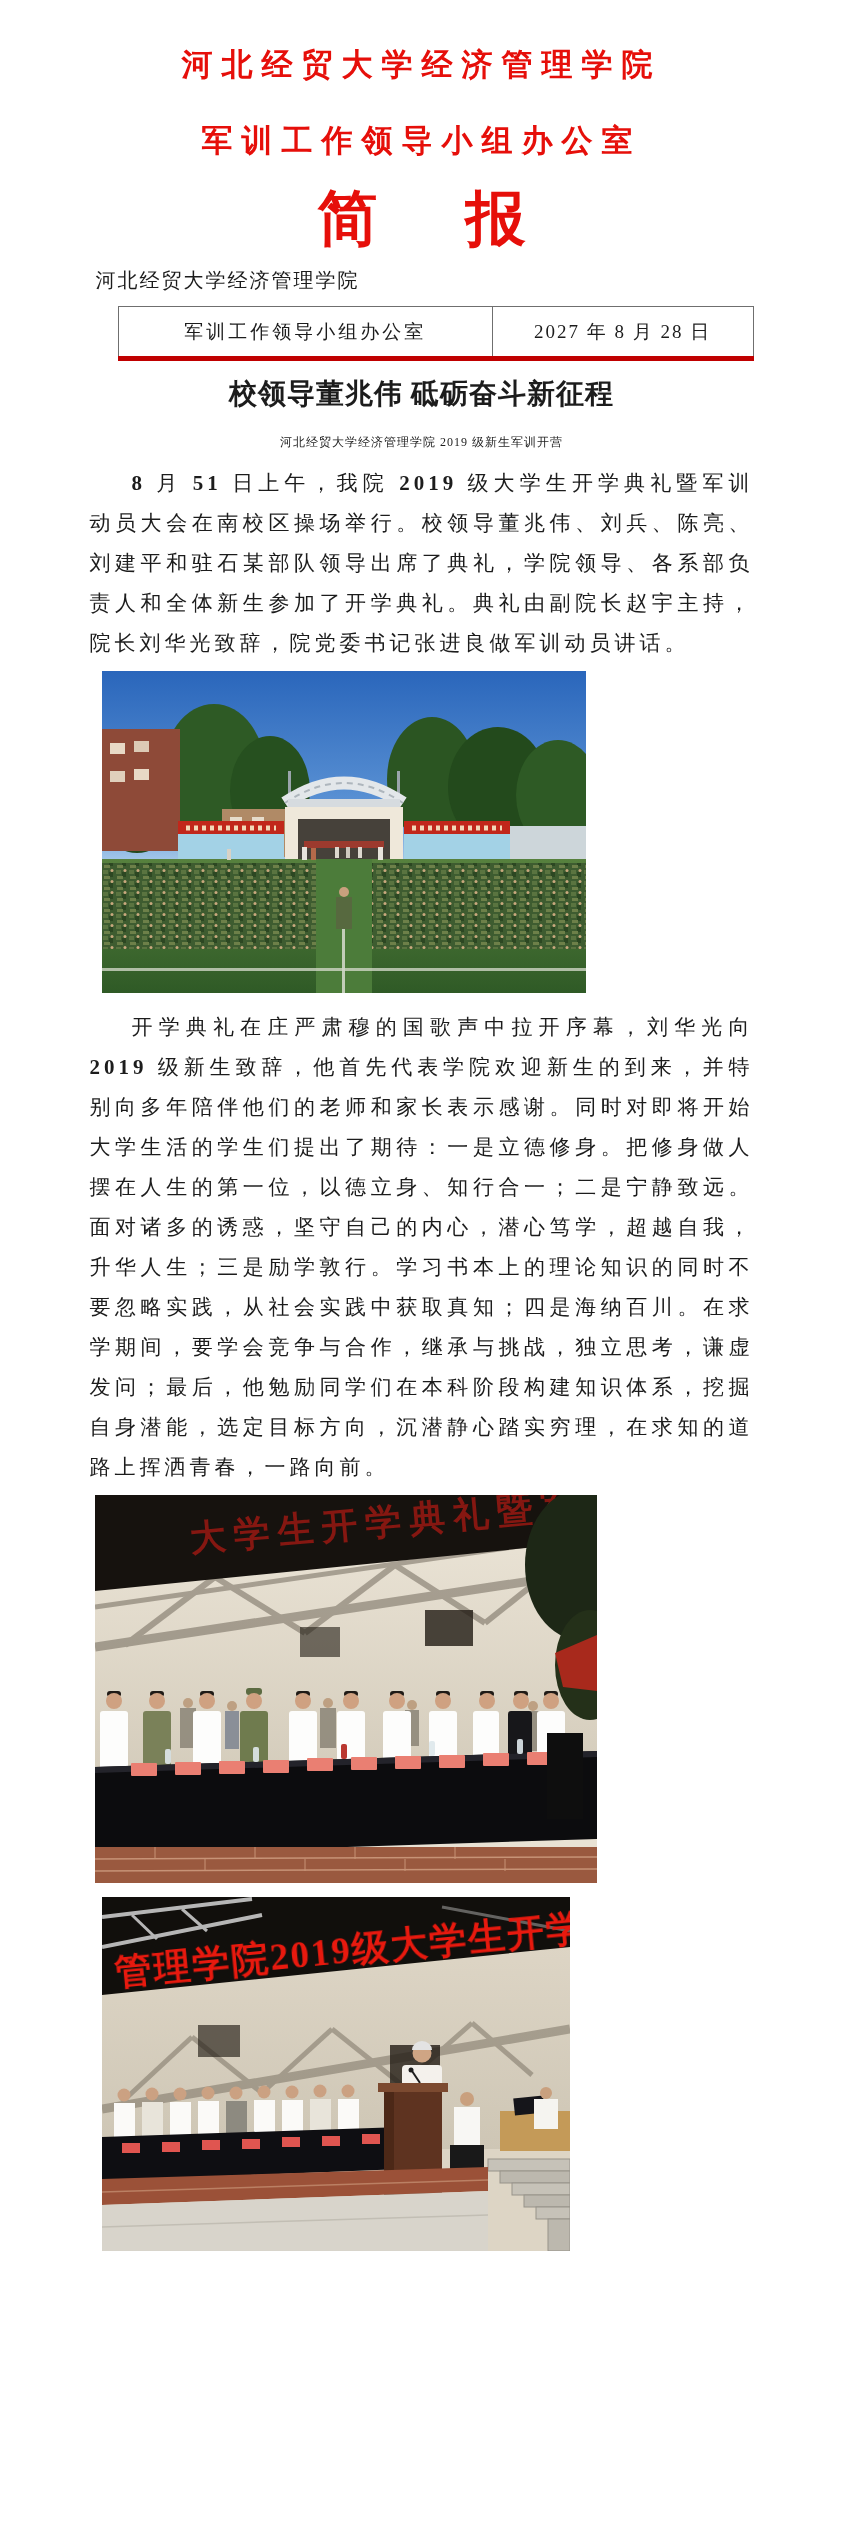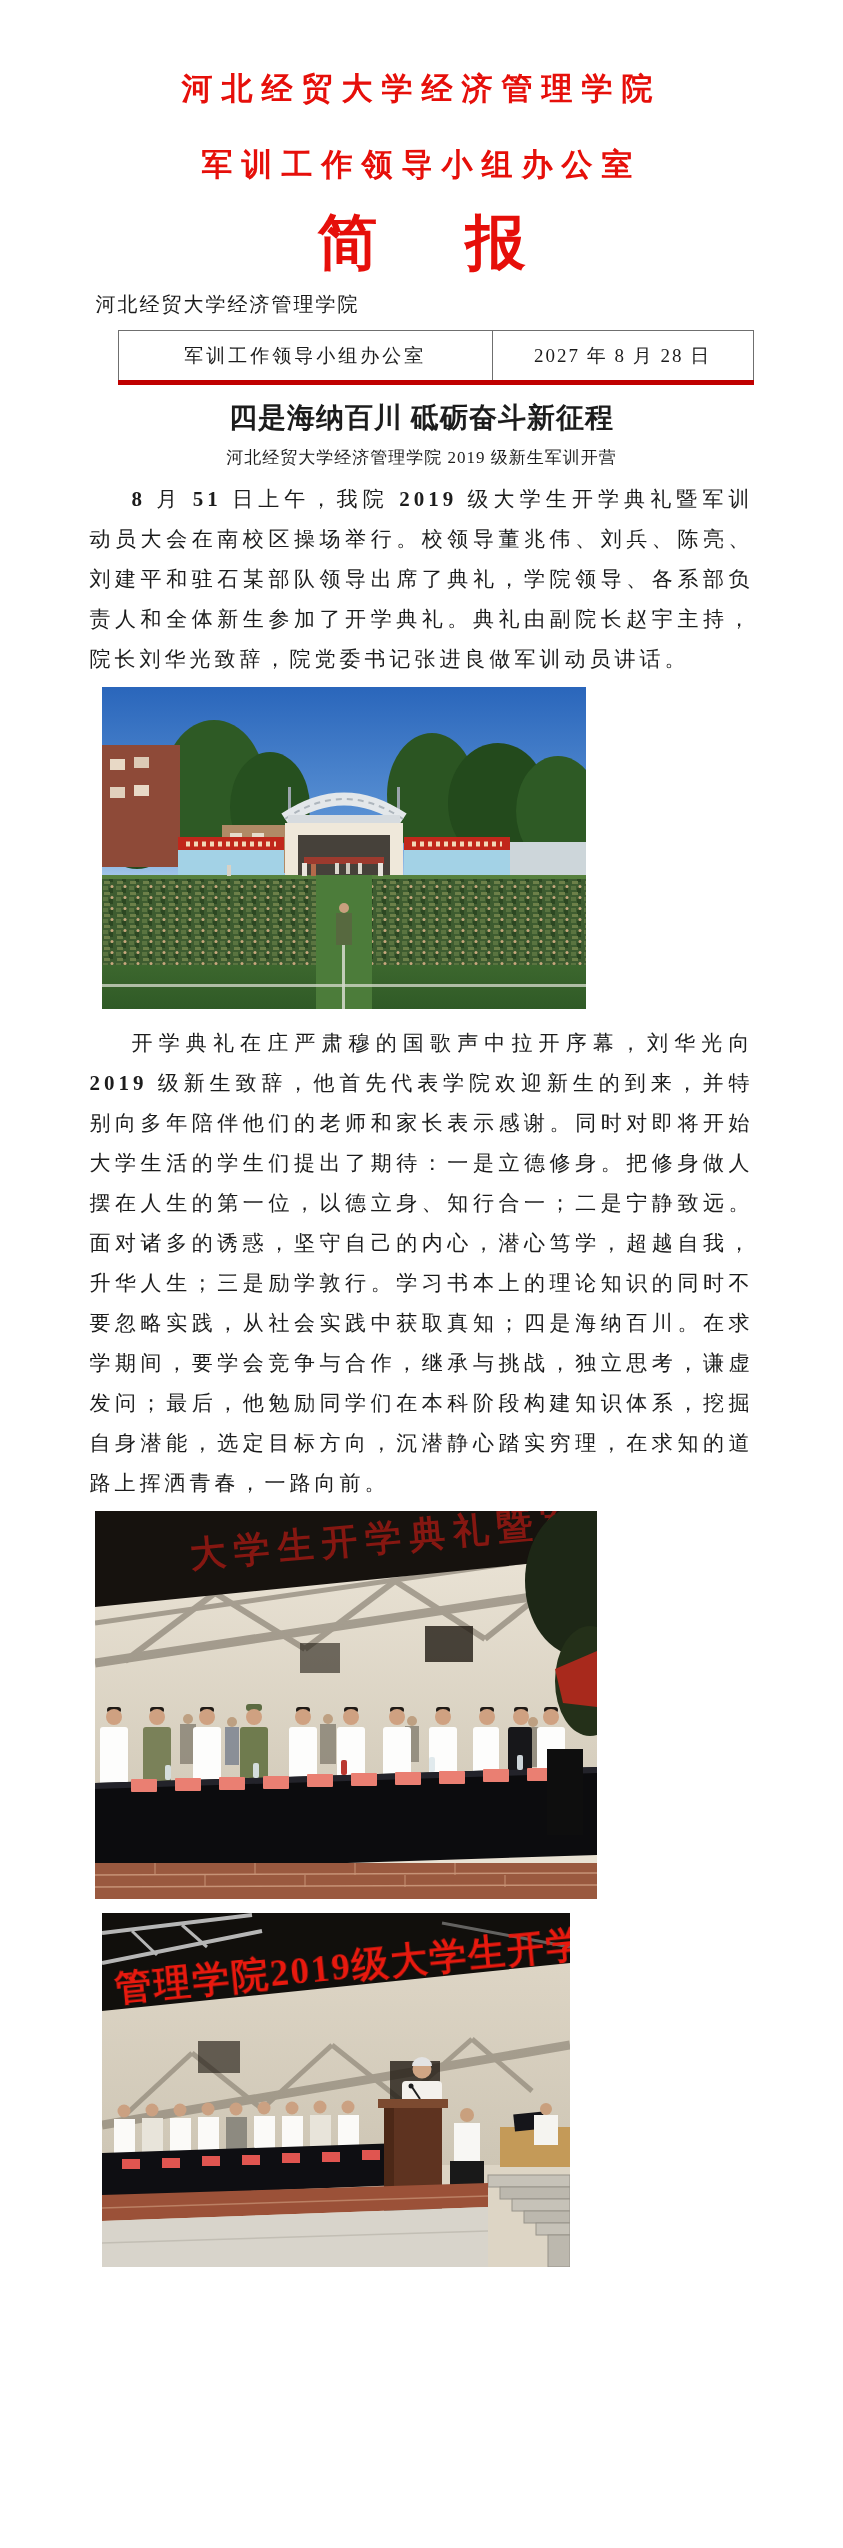--- a/index.html
+++ b/index.html
@@ -7,21 +7,21 @@
     --title-red:#e60f0a;
     --rule-red:#c00000;
     --text-black:#1c1c1c;
   }
   html,body{margin:0;padding:0;background:#ffffff;}
   body{
     width:843px;
     font-family:"Liberation Serif","DejaVu Serif",serif;
     color:var(--text-black,#1c1c1c);
   }
-  .page{width:843px;height:2548px;overflow:hidden;box-sizing:border-box;padding-top:72px;background:#fff;}
+  .page{width:843px;height:2548px;overflow:hidden;box-sizing:border-box;padding-top:48px;background:#fff;}
   .col{width:664px;margin:0 auto;}
 
   
   .m-line{
     text-align:center;color:var(--title-red,#e60f0a);
     font-weight:bold;font-size:31px;line-height:34px;letter-spacing:9px;
   }
   .m-line1{margin-bottom:42px;}
   .m-line2{margin-bottom:24px;}
   .jianbao{
@@ -40,21 +40,21 @@
   .info-cell{
     display:flex;align-items:center;justify-content:center;
     font-size:19px;letter-spacing:3px;
   }
   .info-cell.issuer{width:59%;border-right:1px solid #6f6f6f;}
   .info-cell.date{width:41%;letter-spacing:2px;}
   .red-rule{margin-left:28px;width:636px;height:5px;background:var(--rule-red,#c00000);margin-bottom:14px;}
 
   
   .headline{font-size:28px;line-height:38px;font-weight:bold;text-align:center;letter-spacing:1px;margin:0 0 6px 0;}
-  .subheadline{font-size:17px;line-height:26px;text-align:center;letter-spacing:1px;margin:8px 0 8px 0;}
+  .subheadline{font-size:12px;line-height:26px;text-align:center;letter-spacing:1px;margin:16px 0 8px 0;}
   p.body{
     font-size:21px;line-height:40px;letter-spacing:4px;
     text-align:justify;text-indent:2em;margin:0 0 8px 0;
   }
   p.body b{font-weight:bold;}
 
   figure{margin:0;padding:0;}
   .photo svg{display:block;}
   .photo1{margin:0 0 14px 12px;}
   .photo2{margin:6px 0 14px 5px;}
@@ -74,21 +74,21 @@
     </div>
     <div class="org">河北经贸大学经济管理学院</div>
     <div class="info-table">
       <div class="info-cell issuer">军训工作领导小组办公室</div>
       <div class="info-cell date">2027 年 8 月 28 日</div>
     </div>
     <div class="red-rule"></div>
   </header>
 
   <main class="col">
-    <h1 class="headline">四是海纳百川 砥砺奋斗新征程</h1>
+    <h1 class="headline">校领导董兆伟 砥砺奋斗新征程</h1>
     <div class="subheadline">河北经贸大学经济管理学院 2019 级新生军训开营</div>
 
     <p class="body"><b>8</b> 月 <b>51</b> 日上午，我院 <b>2019</b> 级大学生开学典礼暨军训动员大会在南校区操场举行。校领导董兆伟、刘兵、陈亮、刘建平和驻石某部队领导出席了典礼，学院领导、各系部负责人和全体新生参加了开学典礼。典礼由副院长赵宇主持，院长刘华光致辞，院党委书记张进良做军训动员讲话。</p>
 
     <figure class="photo photo1">
       <svg width="484" height="322" viewBox="0 0 484 322" role="img">
         <defs>
           <linearGradient id="p1sky" x1="0" y1="0" x2="0" y2="1">
             <stop offset="0" stop-color="#2a66bb"></stop>
               <stop offset="0.75" stop-color="#5e95d6"></stop>

